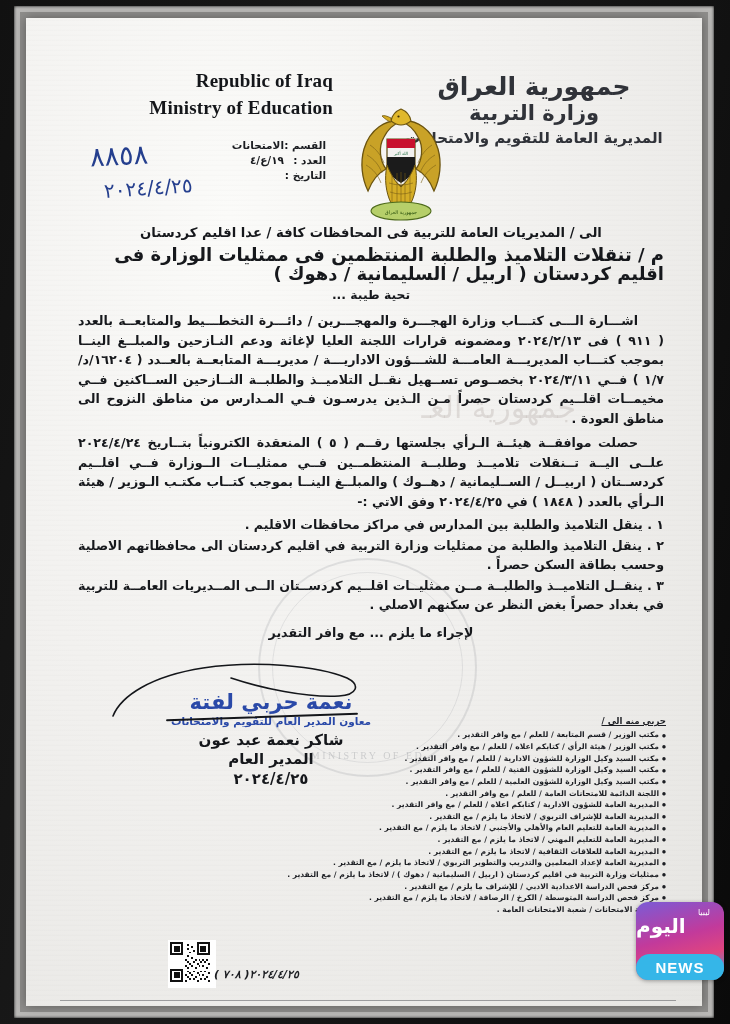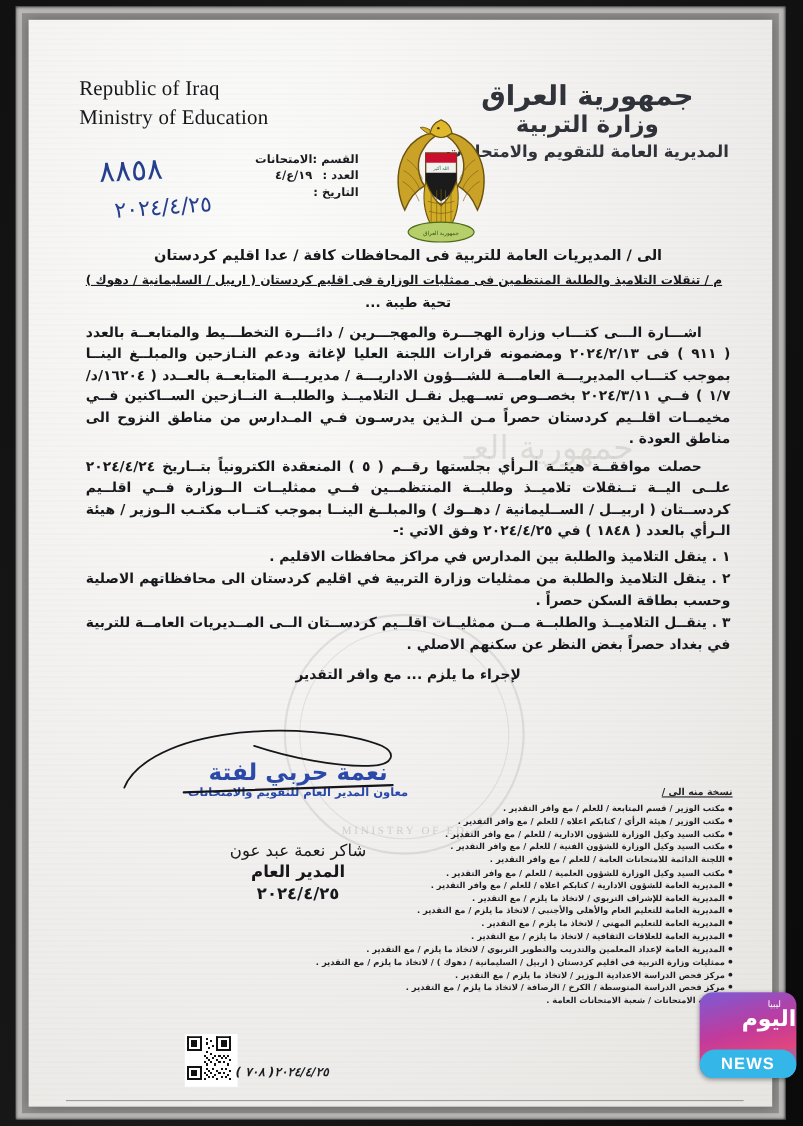--- a/index.html
+++ b/index.html
@@ -101,25 +101,25 @@
   }
   
   .hdr {
     position: absolute;
     left: 0; right: 0; top: 40px;
     height: 150px;
     z-index: 3;
   }
   .hdr-en {
     position: absolute;
-    left: 46px; top: 12px;
+    left: 57px; top: 12px;
     width: 250px;
-    text-align: left;
+    text-align: right;
     font-family: "Liberation Serif", "DejaVu Serif", serif;
-    font-weight: normal;
+    font-weight: bold;
     color: #14161a;
   }
   .hdr-en .l1 { font-size: 19px; letter-spacing:.2px; }
   .hdr-en .l2 { font-size: 19px; margin-top: 5px; letter-spacing:.2px; }
 
   .fields {
     position: absolute;
     left: 190px; top: 80px;
     width: 110px;
     direction: rtl;
@@ -179,21 +179,21 @@
     left: 52px; right: 38px; top: 205px;
     direction: rtl;
     text-align: justify;
     color:#16181c;
     font-size: 12.6px;
     line-height: 19.5px;
     font-weight: bold;
     z-index: 3;
   }
   .to-line { text-align:center; margin-bottom:2px; font-size:13.2px;}
-  .subj-line { text-align:left; margin-bottom:1px; font-size:11px;text-decoration:underline; }
+  .subj-line { text-align:right; margin-bottom:1px; font-size:18px; }
   .greet { text-align:center; margin-bottom:7px; font-size:12.4px;}
   .para { text-indent: 26px; text-align: justify; margin-bottom: 2px; }
   .para.p2 { margin-top: 5px; }
   .items { margin-top: 4px; }
   .item { text-align: justify; margin-bottom: 1px; }
   .closing { text-align:center; margin-top: 8px; font-size:12.6px;}
 
   
   .sig {
     position:absolute;
@@ -217,24 +217,24 @@
   }
   .sig-strike {
     position:absolute;
     left: 20px; top: 26px;
     width: 192px; height: 2px;
     background:#14161a;
     transform: rotate(-2deg);
     border-radius:2px;
   }
   .sig-name {
-    margin-top: 37px;
+    margin-top: 4px;
     color:#15171b;
     font-size: 15px;
-    font-weight: normal;
+    font-weight: bold;
   }
   .sig-title {
     color:#15171b;
     font-size: 15px;
     font-weight: bold;
     margin-top:1px;
   }
   .sig-date {
     color:#15171b;
     font-size: 15px;
@@ -321,21 +321,21 @@
     right: 6px; top: 902px;
     width: 88px; height: 78px;
     border-radius: 12px;
     background: linear-gradient(165deg,#7b5bd6 0%, #c23a9b 45%, #e0457f 70%, #2aa9e0 100%);
     z-index: 6;
     box-shadow: 0 1px 4px rgba(0,0,0,.35);
     overflow:hidden;
   }
   .newslogo .nl-ar {
     position:absolute; left:0; right:0; top: 12px;
-    text-align:right;
+    text-align:left;
     color:#fff;
     font-size: 20px;
     font-weight:bold;
     direction:rtl;
     letter-spacing:-1px;
   }
   .newslogo .nl-sup {
     position:absolute; right: 14px; top: 6px;
     color:#fff; font-size: 8px; direction:rtl;
   }
@@ -467,36 +467,36 @@
     <div class="sig">
       <div class="sig-stamp">نعمة حربي لفتة</div>
       <div class="sig-strike"></div>
       <div class="sig-stamp-sub">معاون المدير العام للتقويم والامتحانات</div>
       <div class="sig-name">شاكر نعمة عبد عون</div>
       <div class="sig-title">المدير العام</div>
       <div class="sig-date">٢٠٢٤/٤/٢٥</div>
     </div>
 
     <div class="cc">
-      <div class="cc-title">نسخة منه الى /</div>
+      <div class="cc-title">حربي منه الى /</div>
       <ul>
         <li>مكتب الوزير / قسم المتابعة / للعلم / مع وافر التقدير .</li>
         <li>مكتب الوزير / هيئة الرأي / كتابكم اعلاه / للعلم / مع وافر التقدير .</li>
         <li>مكتب السيد وكيل الوزارة للشؤون الادارية / للعلم / مع وافر التقدير .</li>
         <li>مكتب السيد وكيل الوزارة للشؤون الفنية / للعلم / مع وافر التقدير .</li>
+        <li>مكتب السيد وكيل الوزارة للشؤون العلمية / للعلم / مع وافر التقدير .</li>
         <li>اللجنة الدائمة للامتحانات العامة / للعلم / مع وافر التقدير .</li>
-        <li>مكتب السيد وكيل الوزارة للشؤون العلمية / للعلم / مع وافر التقدير .</li>
         <li>المديرية العامة للشؤون الادارية / كتابكم اعلاه / للعلم / مع وافر التقدير .</li>
         <li>المديرية العامة للإشراف التربوي / لاتخاذ ما يلزم / مع التقدير .</li>
         <li>المديرية العامة للتعليم العام والأهلي والأجنبي / لاتخاذ ما يلزم / مع التقدير .</li>
         <li>المديرية العامة للتعليم المهني / لاتخاذ ما يلزم / مع التقدير .</li>
         <li>المديرية العامة للعلاقات الثقافية / لاتخاذ ما يلزم / مع التقدير .</li>
         <li>المديرية العامة لإعداد المعلمين والتدريب والتطوير التربوي / لاتخاذ ما يلزم / مع التقدير .</li>
         <li>ممثليات وزارة التربية في اقليم كردستان ( اربيل / السليمانية / دهوك ) / لاتخاذ ما يلزم / مع التقدير .</li>
-        <li>مركز فحص الدراسة الاعدادية الـوزير / لاتخاذ ما يلزم / مع التقدير .</li>
+        <li>مركز فحص الدراسة الاعدادية الادبي / للإشراف ما يلزم / مع التقدير .</li>
         <li>مركز فحص الدراسة المتوسطة / الكرخ / الرصافة / لاتخاذ ما يلزم / مع التقدير .</li>
         <li>مديرية الامتحانات / شعبة الامتحانات العامة .</li>
       </ul>
     </div>
 
     <div class="qr-wrap">
       <div class="qr">
         <svg viewBox="0 0 21 21" width="40" height="40" shape-rendering="crispEdges">
           <rect width="21" height="21" fill="#fff"></rect>
           <g fill="#111">

